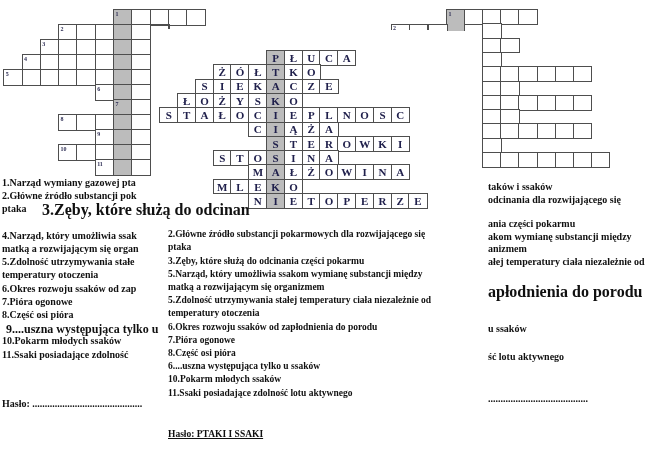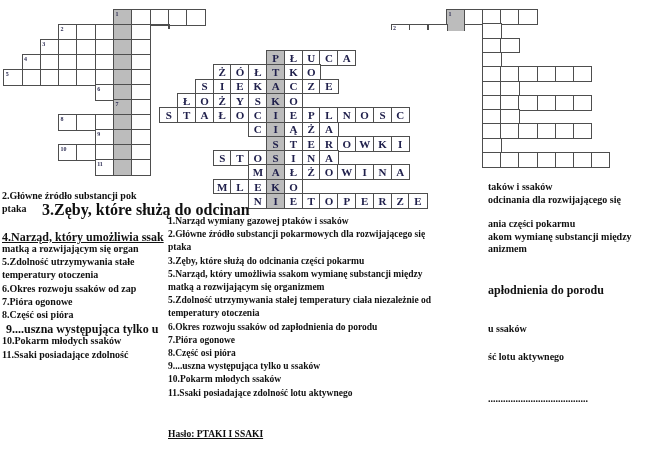--- a/index.html
+++ b/index.html
@@ -411,51 +411,53 @@
       <div class="mark" style="width: 19px; height: 1.5px; left: 150px; top: 23.5px;"></div>
       <div class="mark" style="width: 1.5px; height: 5px; left: 168px; top: 24px;"></div>
       <div class="mark" style="width: 75px; height: 1.5px; left: 390.5px; top: 23.5px;"></div>
       <div class="mark" style="width: 1.5px; height: 6px; left: 390.5px; top: 24px;"></div>
       <div class="mark" style="width: 1.5px; height: 6px; left: 408.5px; top: 24px;"></div>
       <div class="mark" style="width: 1.5px; height: 6px; left: 427px; top: 24px;"></div>
       <div class="stubmark" style="width: 18.5px; height: 7px; left: 446.5px; top: 24px;"></div>
       <div class="marklabel" style="left: 393px; top: 25px;">2</div>
     </div>
   <div class="layer" id="layer-text">
+      <div class="tline" style="left: 2px; top: 177px; font-size: 10px;">1.Narząd wymiany gazowej pta</div>
       <div class="tline" style="left: 2px; top: 190.2px; font-size: 10px;">2.Główne źródło substancji pok</div>
       <div class="tline" style="left: 2px; top: 203.4px; font-size: 10px;">ptaka</div>
       <div class="tline" style="left: 2px; top: 201px; font-size: 16px; margin-left: 40px;">3.Zęby, które służą do odcinan</div>
-      <div class="tline" style="left: 2px; top: 229.8px; font-size: 12px; text-decoration: underline;">4.Narząd, który umożliwia ssak</div>
+      <div class="tline" style="left: 2px; top: 229.8px; font-size: 10px;">4.Narząd, który umożliwia ssak</div>
       <div class="tline" style="left: 2px; top: 243px; font-size: 10px;">matką a rozwijającym się organ</div>
       <div class="tline" style="left: 2px; top: 256.2px; font-size: 10px;">5.Zdolność utrzymywania stałe</div>
       <div class="tline" style="left: 2px; top: 269.4px; font-size: 10px;">temperatury otoczenia</div>
       <div class="tline" style="left: 2px; top: 282.6px; font-size: 10px;">6.Okres rozwoju ssaków od zap</div>
       <div class="tline" style="left: 2px; top: 295.8px; font-size: 10px;">7.Pióra ogonowe</div>
       <div class="tline" style="left: 2px; top: 309px; font-size: 10px;">8.Część osi pióra</div>
       <div class="tline" style="left: 6px; top: 322.2px; font-size: 12px;">9....uszna występująca tylko u</div>
       <div class="tline" style="left: 2px; top: 335.4px; font-size: 10px;">10.Pokarm młodych ssaków</div>
       <div class="tline" style="left: 2px; top: 348.6px; font-size: 10px;">11.Ssaki posiadające zdolność</div>
-      <div class="tline" style="left: 168px; top: 216px; font-size: 9.5px;">1.Narząd wymiany gazowej ptaków i ssaków</div>
       <div class="tline" style="left: 168px; top: 229.2px; font-size: 9.5px;">2.Główne źródło substancji pokarmowych dla rozwijającego się</div>
       <div class="tline" style="left: 168px; top: 242.4px; font-size: 9.5px;">ptaka</div>
       <div class="tline" style="left: 168px; top: 255.6px; font-size: 9.5px;">3.Zęby, które służą do odcinania części pokarmu</div>
       <div class="tline" style="left: 168px; top: 268.8px; font-size: 9.5px;">5.Narząd, który umożliwia ssakom wymianę substancji między</div>
       <div class="tline" style="left: 168px; top: 282px; font-size: 9.5px;">matką a rozwijającym się organizmem</div>
       <div class="tline" style="left: 168px; top: 295.2px; font-size: 9.5px;">5.Zdolność utrzymywania stałej temperatury ciała niezależnie od</div>
       <div class="tline" style="left: 168px; top: 308.4px; font-size: 9.5px;">temperatury otoczenia</div>
       <div class="tline" style="left: 168px; top: 321.6px; font-size: 9.5px;">6.Okres rozwoju ssaków od zapłodnienia do porodu</div>
       <div class="tline" style="left: 168px; top: 334.8px; font-size: 9.5px;">7.Pióra ogonowe</div>
       <div class="tline" style="left: 168px; top: 348px; font-size: 9.5px;">8.Część osi pióra</div>
-      <div class="tline" style="left: 168px; top: 361.2px; font-size: 9.5px;">9....uszna występująca tylko u ssaków</div>
+      <div class="tline" style="left: 168px; top: 361.2px; font-size: 9.5px;">6....uszna występująca tylko u ssaków</div>
       <div class="tline" style="left: 168px; top: 374.4px; font-size: 9.5px;">10.Pokarm młodych ssaków</div>
       <div class="tline" style="left: 168px; top: 387.6px; font-size: 9.5px;">11.Ssaki posiadające zdolność lotu aktywnego</div>
       <div class="tline" style="left: 488px; top: 181px; font-size: 10px;">taków i ssaków</div>
       <div class="tline" style="left: 488px; top: 194px; font-size: 10px;">odcinania dla rozwijającego się</div>
       <div class="tline" style="left: 488px; top: 218px; font-size: 10px;">ania części pokarmu</div>
       <div class="tline" style="left: 488px; top: 231px; font-size: 10px;">akom wymianę substancji między</div>
       <div class="tline" style="left: 488px; top: 243px; font-size: 10px;">anizmem</div>
-      <div class="tline" style="left: 488px; top: 283px; font-size: 12px;">apłodnienia do porodu</div>
+      <div class="tline" style="left: 488px; top: 256px; font-size: 10px;">ałej temperatury ciała niezależnie od</div>
+      <div class="tline" style="left: 488px; top: 283px; font-size: 16px;">apłodnienia do porodu</div>
       <div class="tline" style="left: 488px; top: 323px; font-size: 10px;">u ssaków</div>
       <div class="tline" style="left: 488px; top: 351px; font-size: 10px;">ść lotu aktywnego</div>
       <div class="tline" style="left: 488px; top: 393px; font-size: 10px;">........................................</div>
     </div>
+  <div class="haslo" id="haslo-left"><span>Hasło: </span><span>............................................</span></div>
   <div class="haslo" id="haslo-middle">Hasło: PTAKI I SSAKI</div>
 </div>
 
 </body></html>

